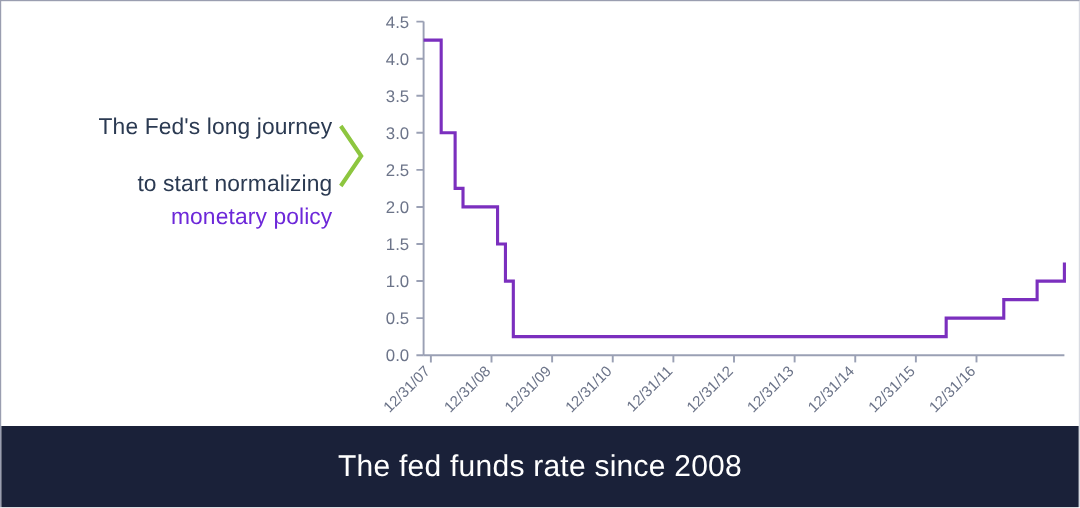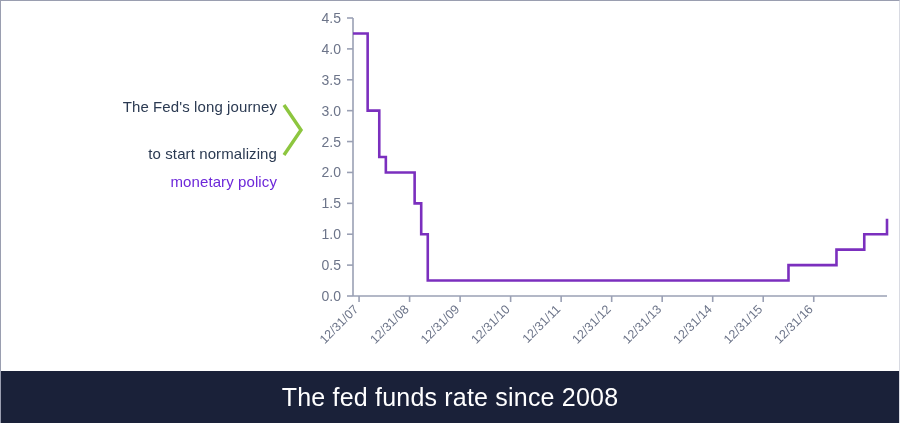--- a/index.html
+++ b/index.html
@@ -24,21 +24,21 @@
 
   
   #headline-block {
     position: absolute;
     left: 14px;
     top: 92px;
     width: 262px;
     text-align: right;
   }
   .headline-line {
-    font-size: 15px;
+    font-size: 19px;
     line-height: 28px;
     color: #2b3a52;
     letter-spacing: 0.1px;
     white-space: nowrap;
   }
   #chevron-icon {
     position: absolute;
     left: 279px;
     top: 100px;
     width: 26px;
@@ -83,21 +83,21 @@
     stroke-linejoin: miter;
     stroke-linecap: butt;
   }
 
   
   #caption-bar {
     position: absolute;
     left: 0;
     right: 0;
     bottom: 0;
-    height: 52px;
+    height: 68px;
     display: flex;
     align-items: center;
     justify-content: center;
   }
   #caption-text {
     font-size: 25px;
     color: #ffffff;
     letter-spacing: 0.2px;
   }
 </style>

